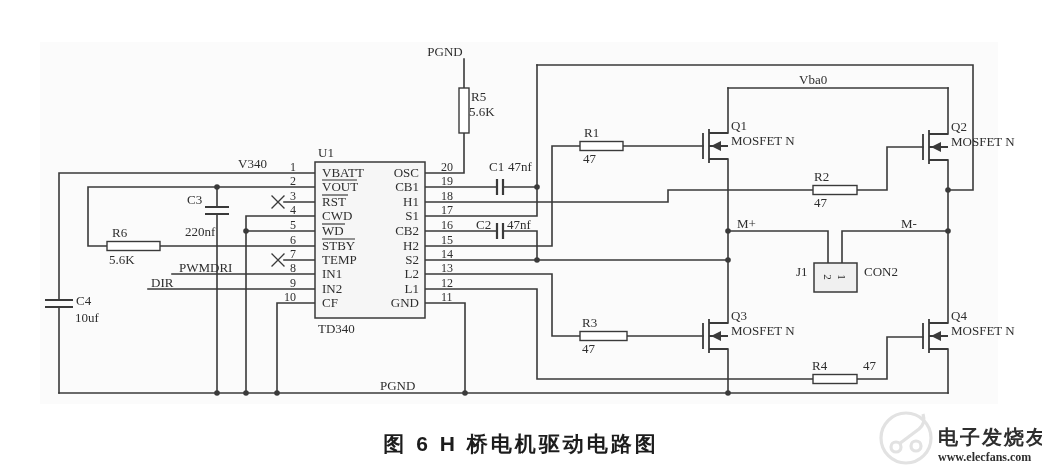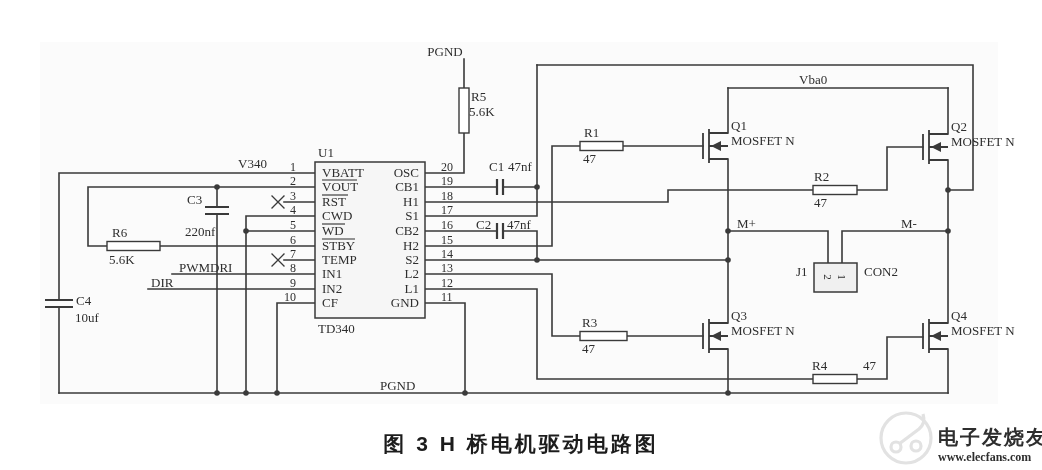--- a/index.html
+++ b/index.html
@@ -190,14 +190,14 @@
       <circle cx="906" cy="438" r="25"></circle>
       <circle cx="896" cy="447" r="5"></circle>
       <circle cx="916" cy="446" r="5"></circle>
       <path d="M899,444 L919,429 Q926,423 923,414"></path>
     </g>
     <text x="938" y="444" font-size="20" font-weight="bold" letter-spacing="2" font-family="Liberation Sans, sans-serif" fill="#dedede">电子发烧友</text>
     <text x="938" y="461" font-size="12" font-weight="bold" font-family="Liberation Sans, sans-serif" fill="#e3e3e3">www.elecfans.com</text>
   </g>
 </svg>
 
-<div id="caption">图 3  H 桥电机驱动电路图</div>
+<div id="caption">图 6  H 桥电机驱动电路图</div>
 </div>
 
 </body></html>

